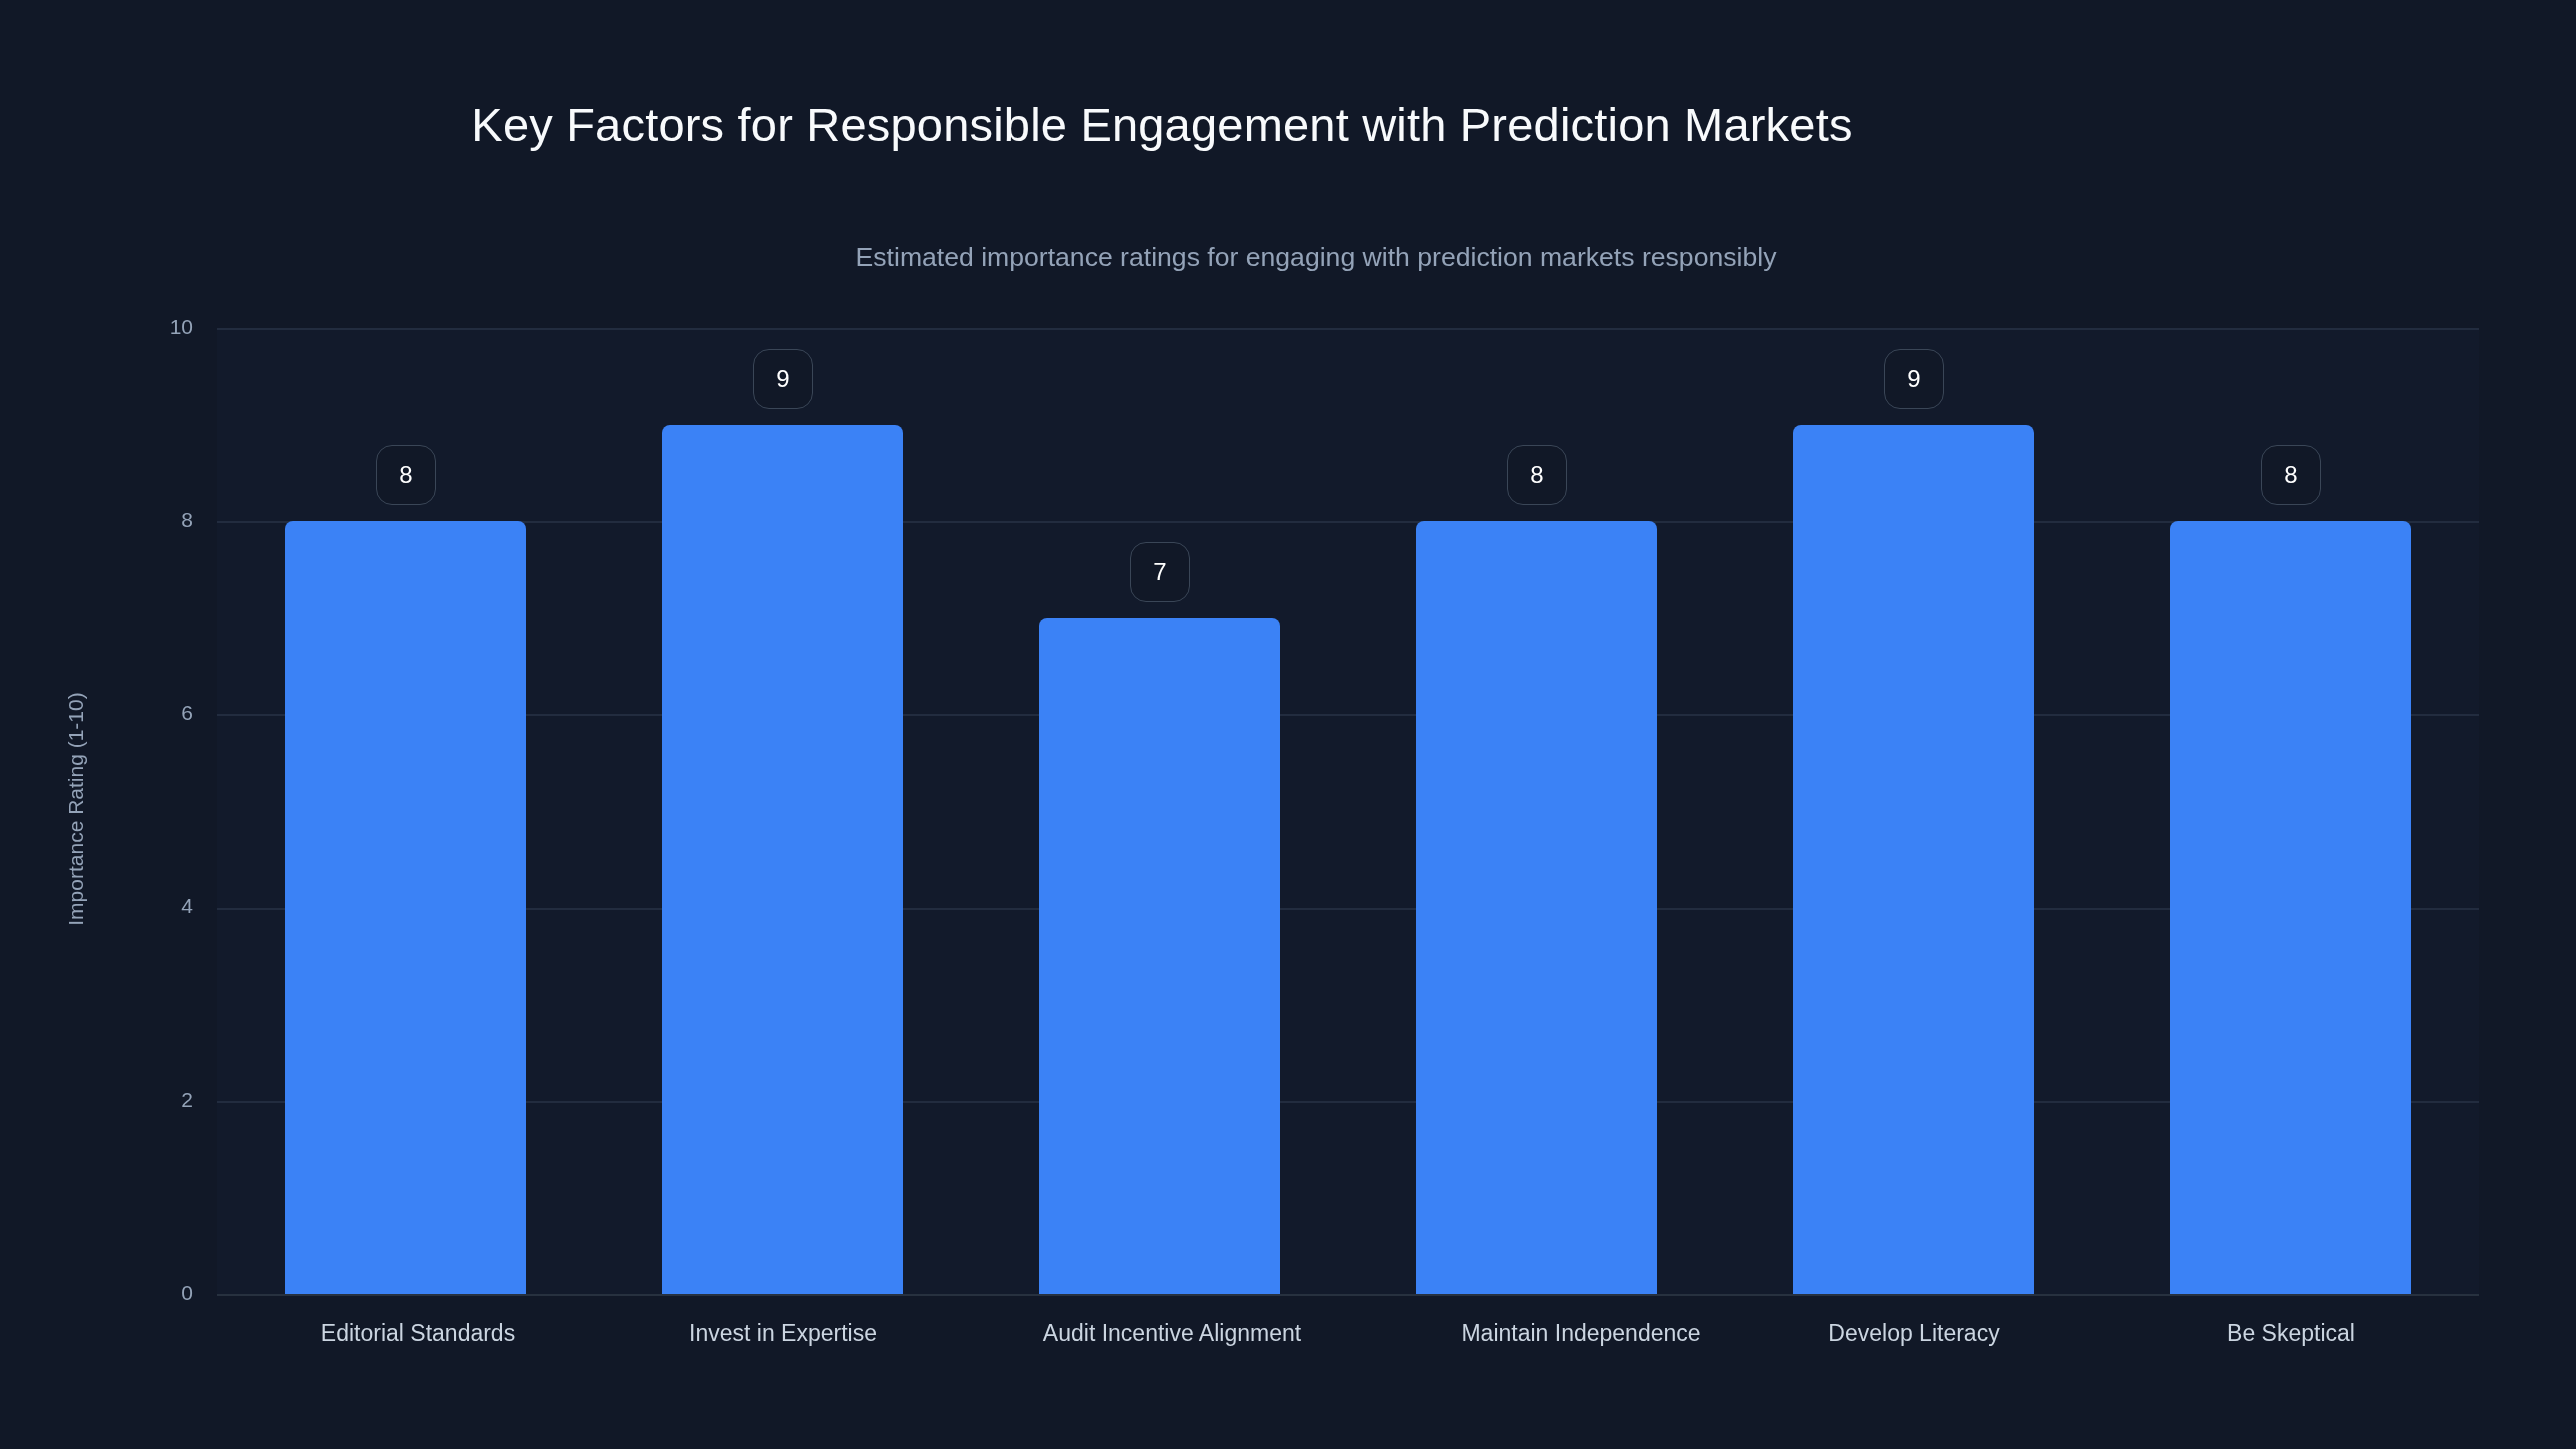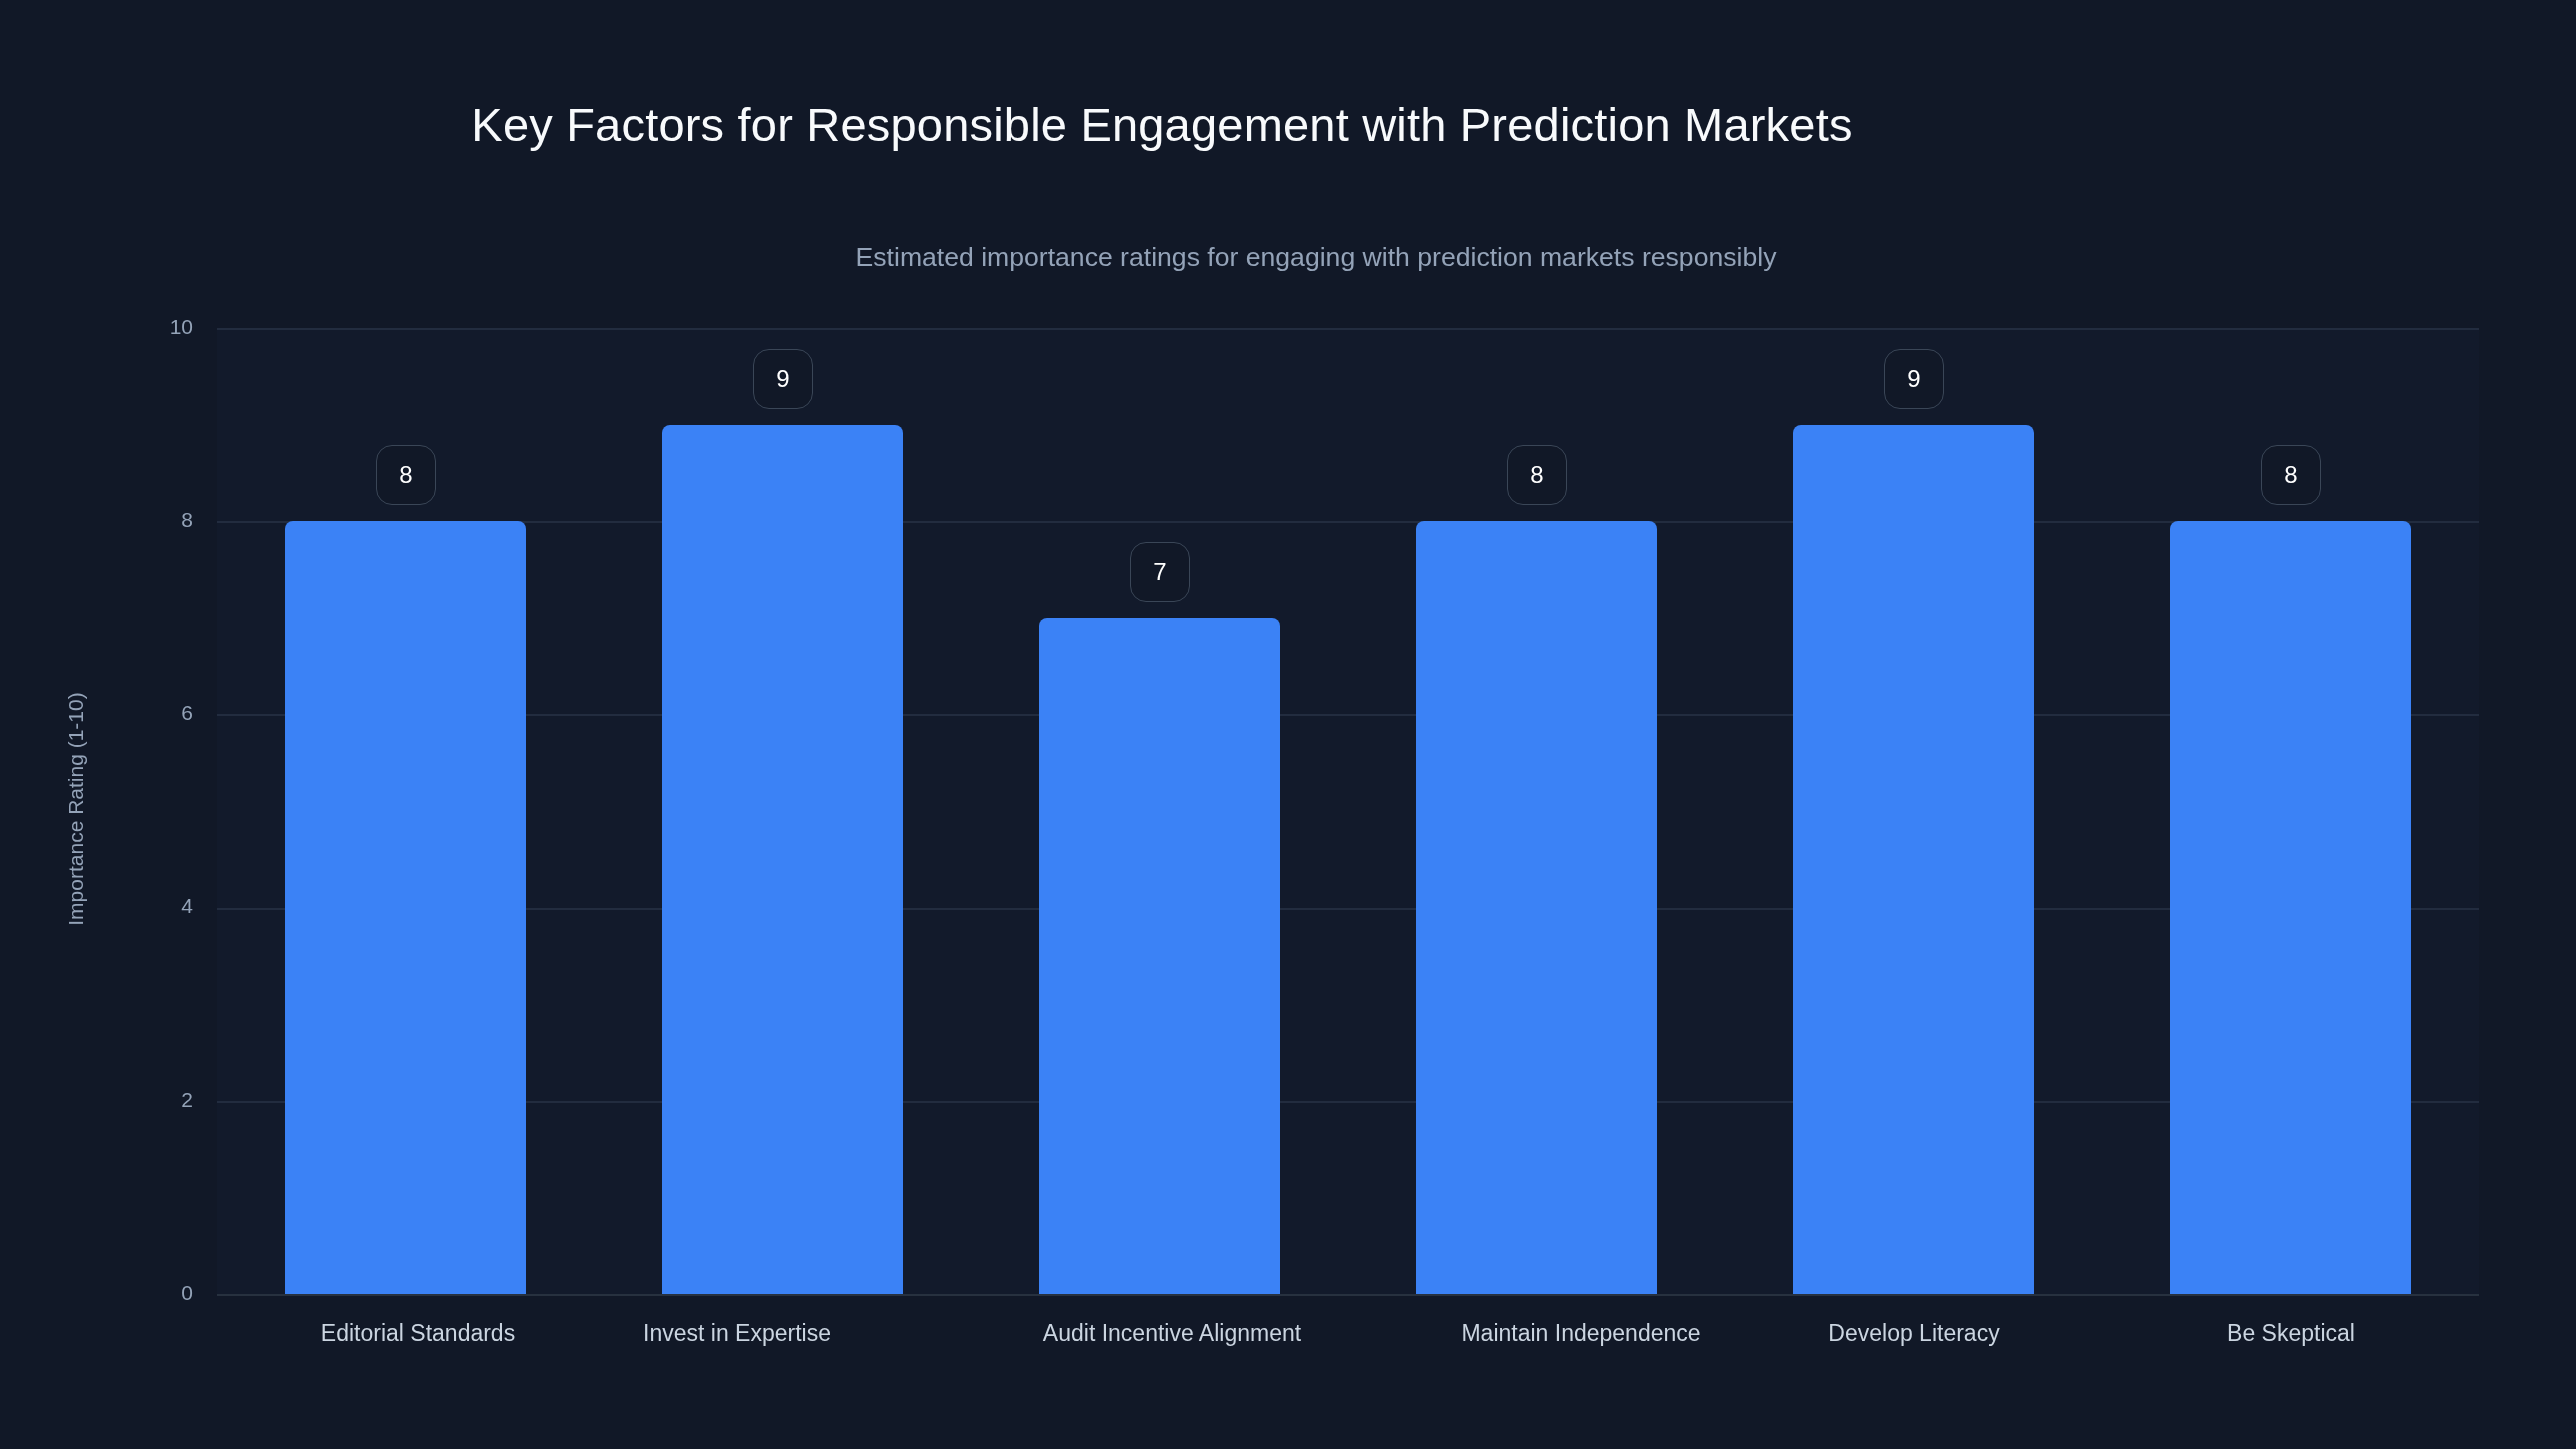--- a/index.html
+++ b/index.html
@@ -166,21 +166,21 @@
   <div id="badges-layer">
       <div class="value-badge" style="left: 376px; top: 445px;">8</div>
       <div class="value-badge" style="left: 753px; top: 349px;">9</div>
       <div class="value-badge" style="left: 1130px; top: 542px;">7</div>
       <div class="value-badge" style="left: 1507px; top: 445px;">8</div>
       <div class="value-badge" style="left: 1884px; top: 349px;">9</div>
       <div class="value-badge" style="left: 2261px; top: 445px;">8</div>
     </div>
   <div id="x-labels-layer">
       <div class="x-tick-label" style="left: 418px;">Editorial Standards</div>
-      <div class="x-tick-label" style="left: 737px; text-align: center;">Invest in Expertise</div>
+      <div class="x-tick-label" style="left: 783px; text-align: center;">Invest in Expertise</div>
       <div class="x-tick-label" style="left: 1160px; margin-left: 12px;">Audit Incentive Alignment</div>
       <div class="x-tick-label" style="left: 1537px; margin-left: 44px;">Maintain Independence</div>
       <div class="x-tick-label" style="left: 1914px;">Develop Literacy</div>
       <div class="x-tick-label" style="left: 2291px;">Be Skeptical</div>
     </div>
 
 </div>
 
 
 </body></html>

